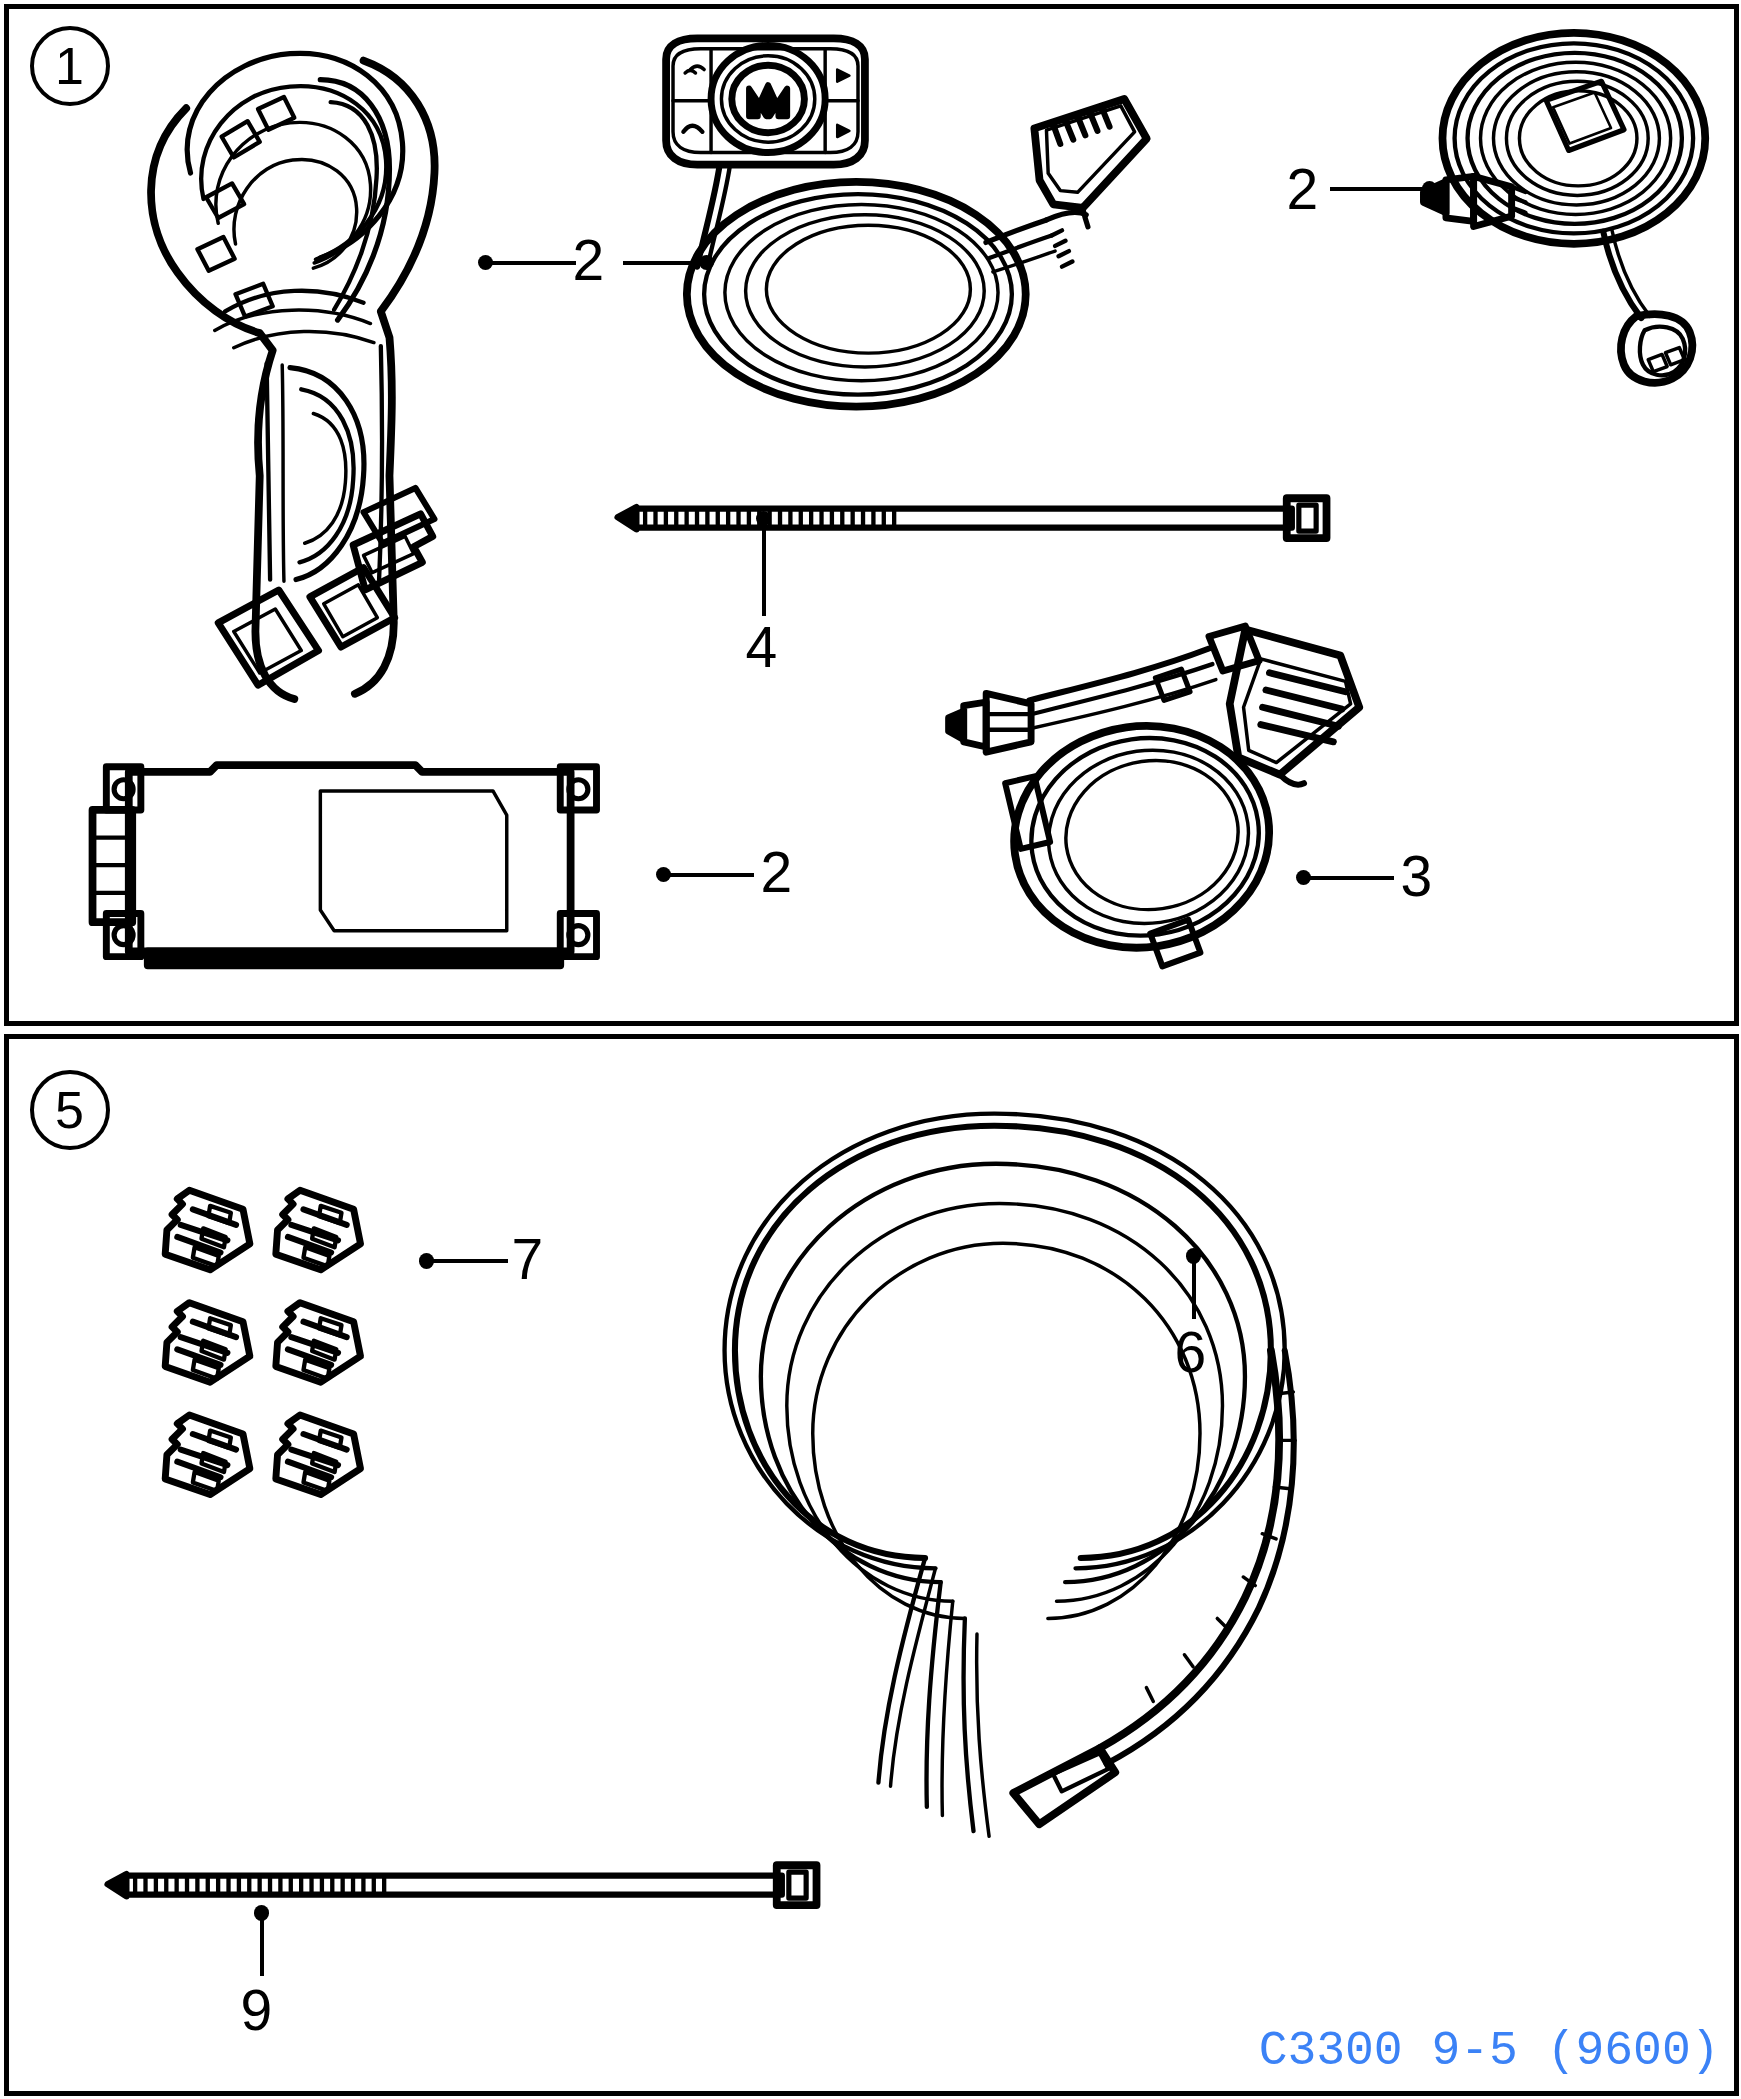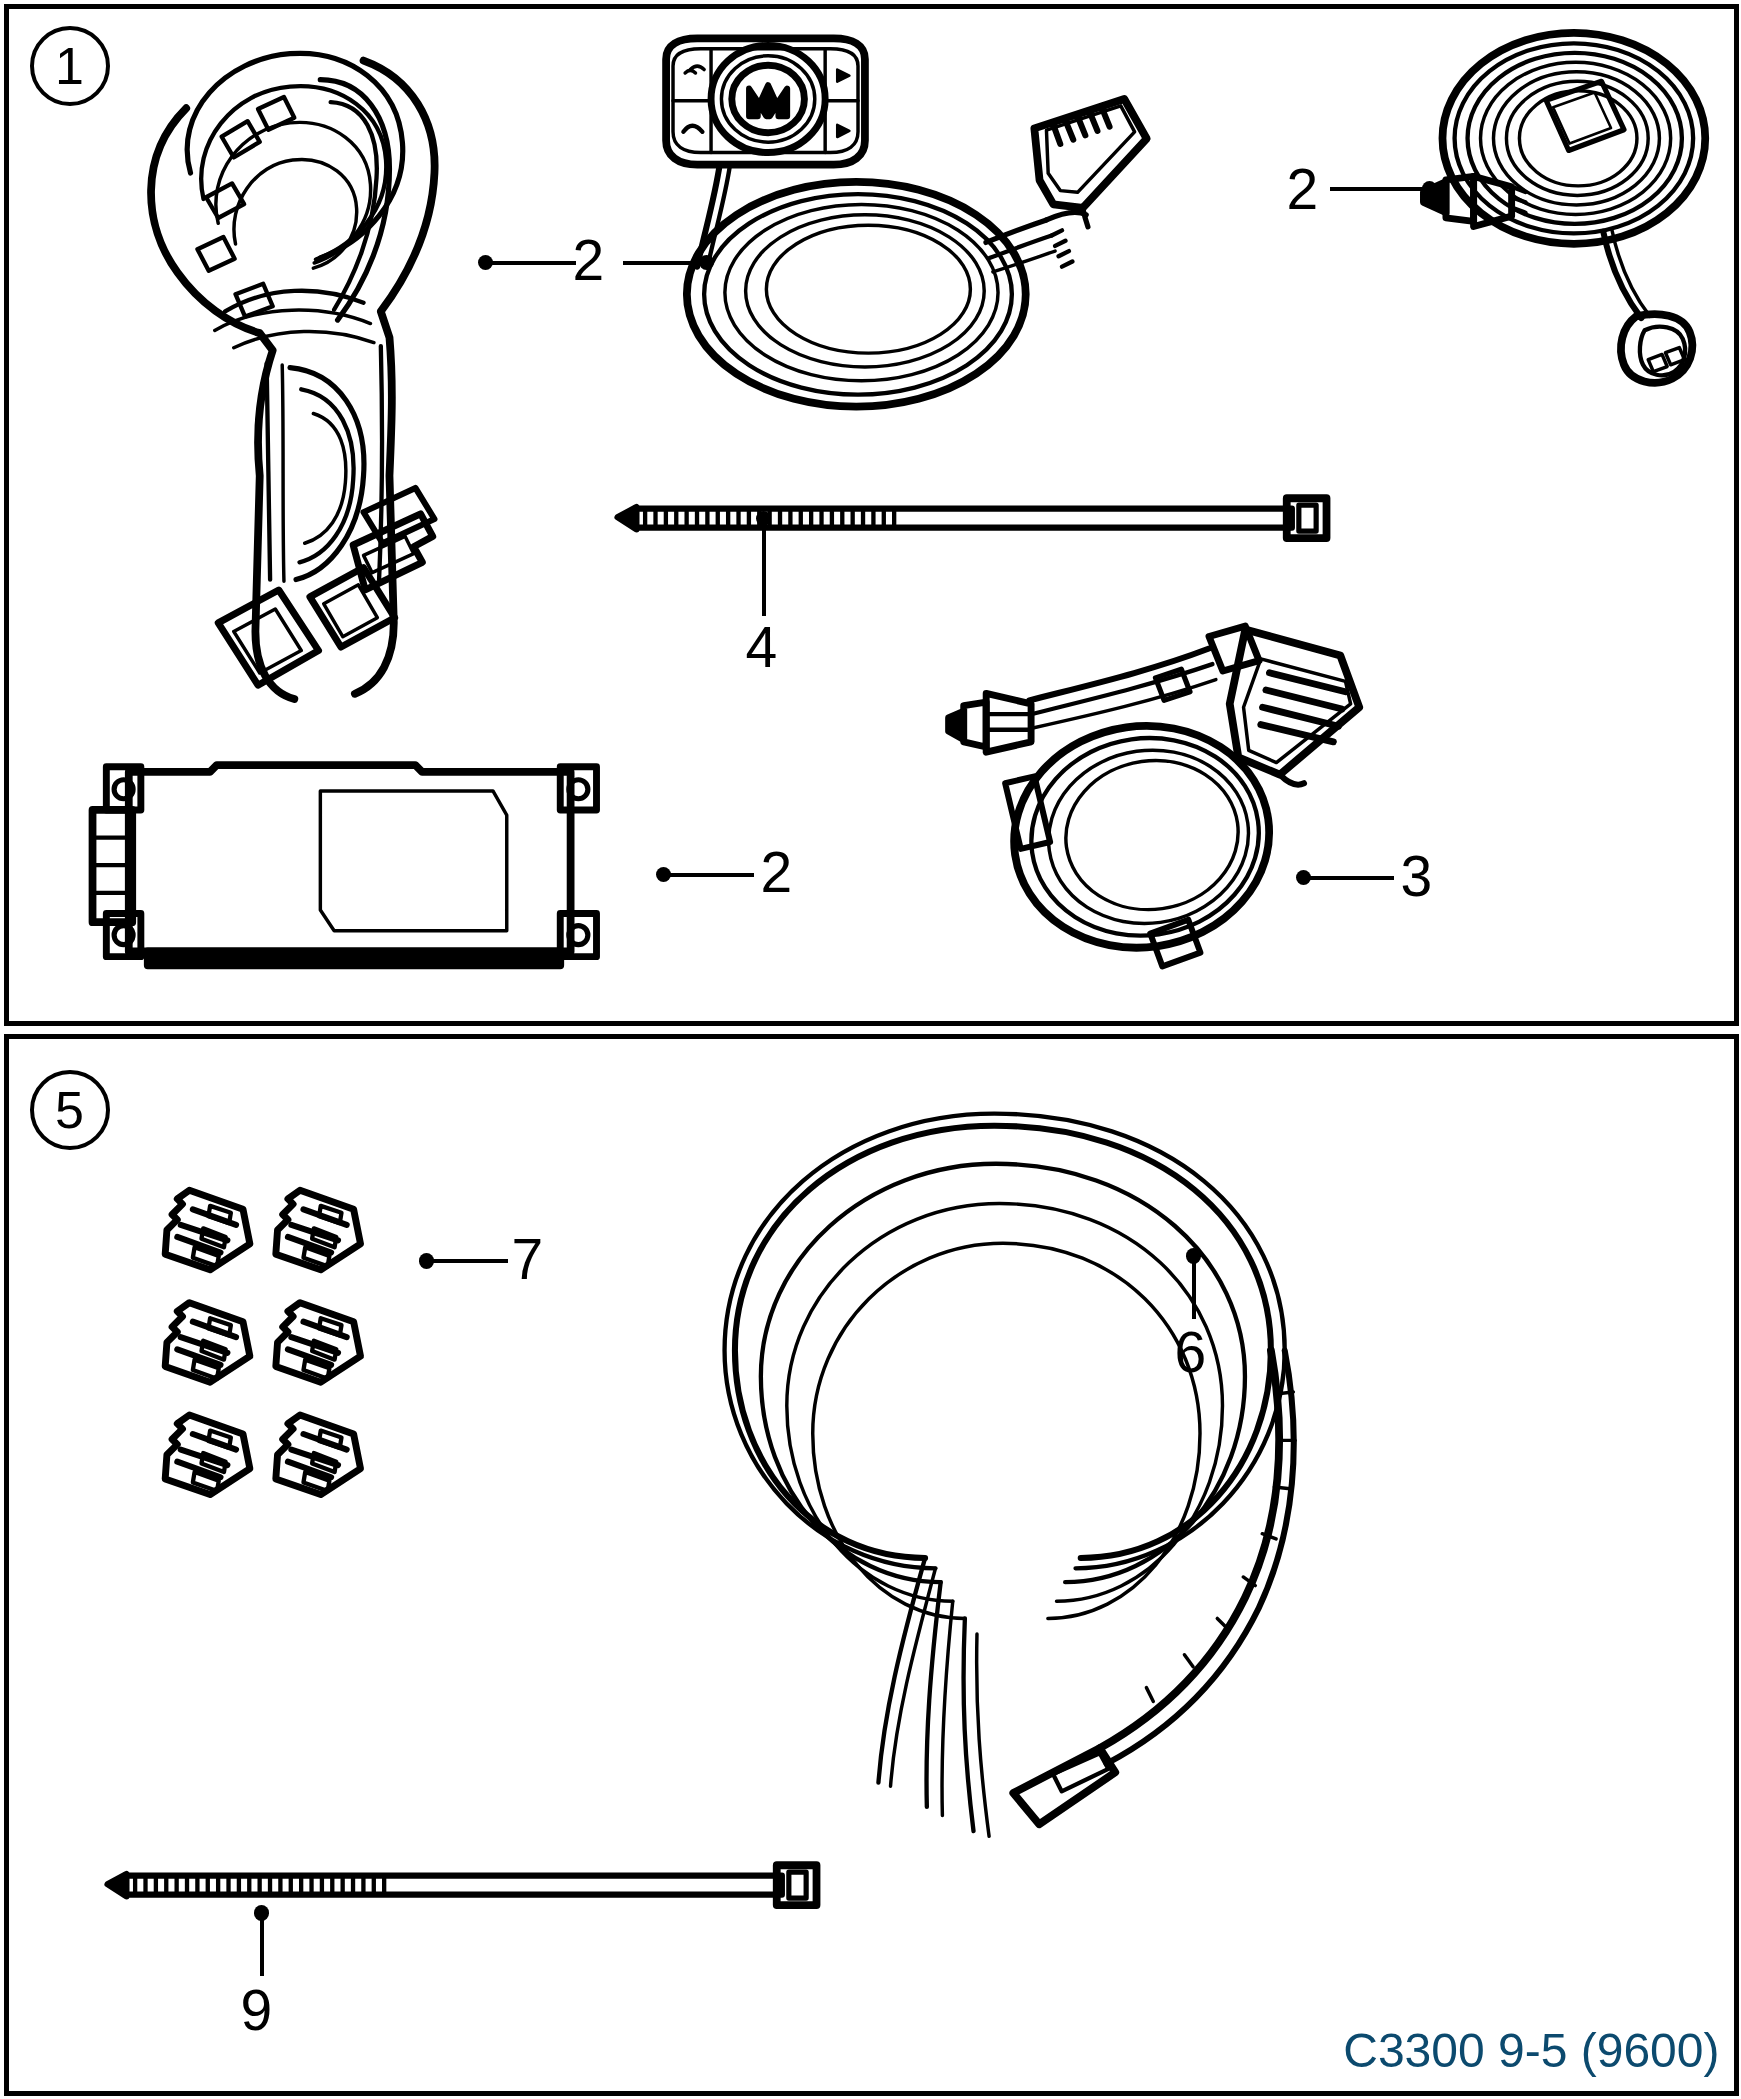--- a/index.html
+++ b/index.html
@@ -47,22 +47,23 @@
   
   .lead-h{position:absolute;height:4.3px;background:#000;}
   .lead-v{position:absolute;width:4.3px;background:#000;}
   .dot{position:absolute;width:15.6px;height:15.6px;border-radius:50%;background:#000;}
 
   
   #footer-caption{
     position:absolute;
     right:22.5px;bottom:22.5px;
     font-size:48px;
-    color:#0c4a6e;
+    color:#3b82f6;
     white-space:nowrap;
+    font-family:Liberation Mono, monospace;
   }
 
   
   .art{position:absolute;}
   .art svg{display:block;overflow:visible;}
 </style>
 </head>
 <body>
 
 <div class="sheet">

